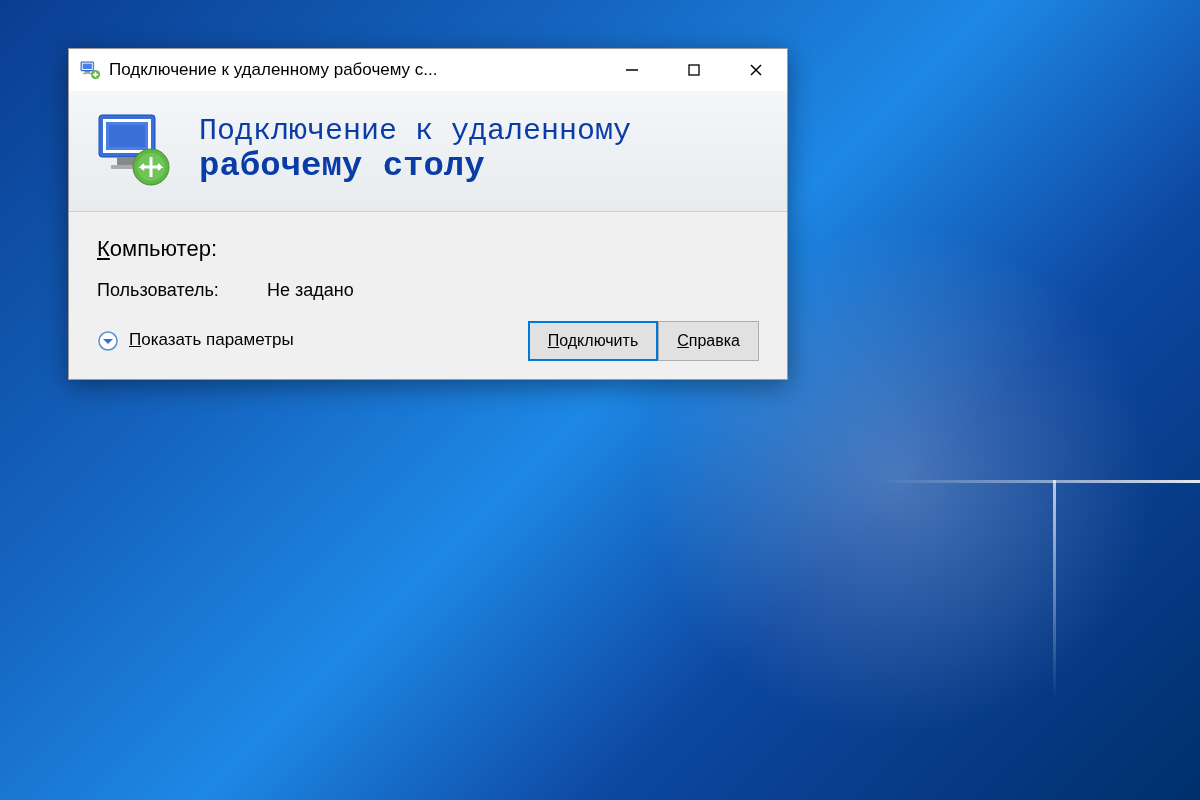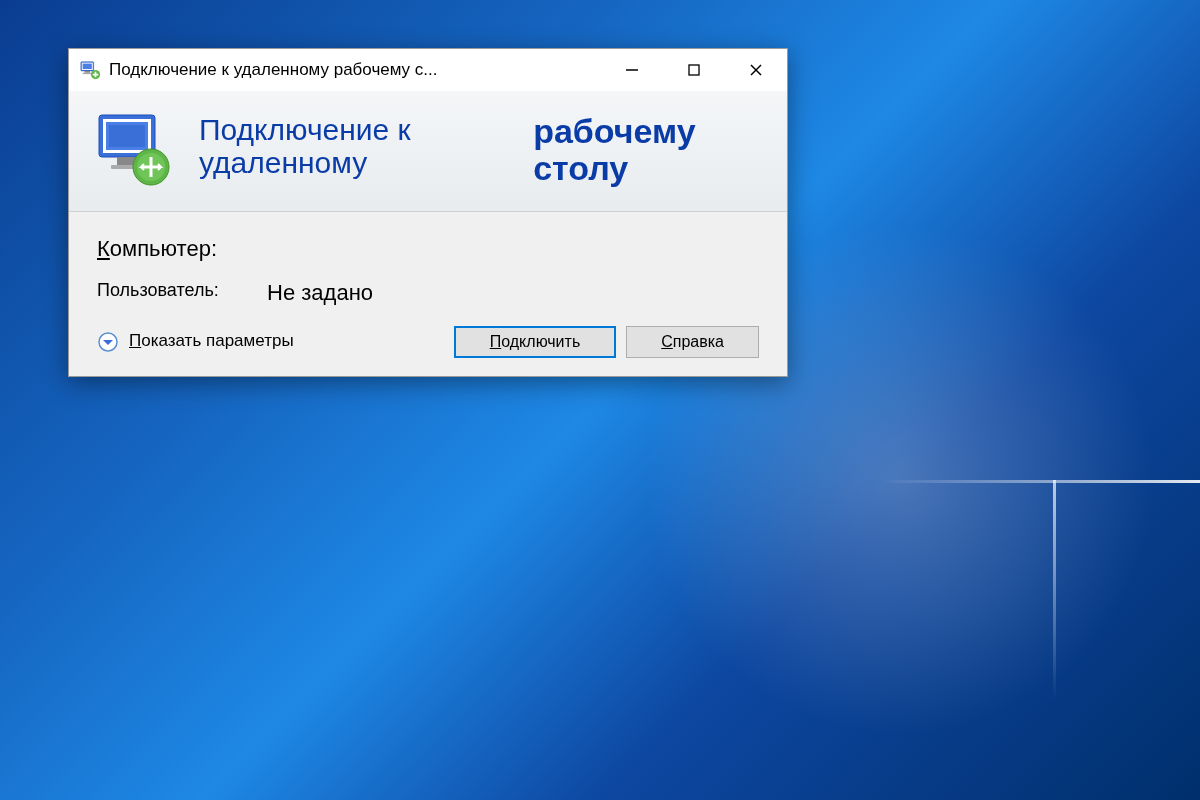--- a/index.html
+++ b/index.html
@@ -122,22 +122,23 @@
       flex-shrink: 0;
     }
 
     .header-icon svg {
       width: 100%;
       height: 100%;
     }
 
     .header-text-block {
       display: flex;
-      flex-direction: row;
+      flex-direction: column;
       line-height: 1.1;
+      font-family: Liberation Mono, monospace;
     }
 
     .header-line1 {
       font-size: 30px;
       color: #0a3ca8;
       font-weight: 400;
     }
 
     .header-line2 {
       font-size: 34px;
@@ -203,21 +204,21 @@
       margin-bottom: 20px;
     }
 
     .user-label {
       width: 170px;
       font-size: 18px;
       color: #000;
     }
 
     .user-value {
-      font-size: 22px;
+      font-size: 18px;
       color: #000;
     }
 
     .info-text {
       font-size: 18px;
       color: #000;
       line-height: 1.35;
       margin-bottom: 26px;
     }
 
@@ -246,23 +247,22 @@
     .expand-icon svg {
       width: 22px;
       height: 22px;
     }
 
     .footer-spacer {
       flex: 1;
     }
 
     .dlg-btn {
-      height: 32px;
-      padding: 0 34px;
-      margin-left: 10px;
+      height: 40px;
+      padding: 0 18px;
       font-size: 16px;
       font-family: inherit;
       background: #e1e1e1;
       border: 1px solid #adadad;
       cursor: pointer;
     }
 
     .dlg-btn.primary {
       border: 2px solid #0078d7;
       background: #e1e1e1;

